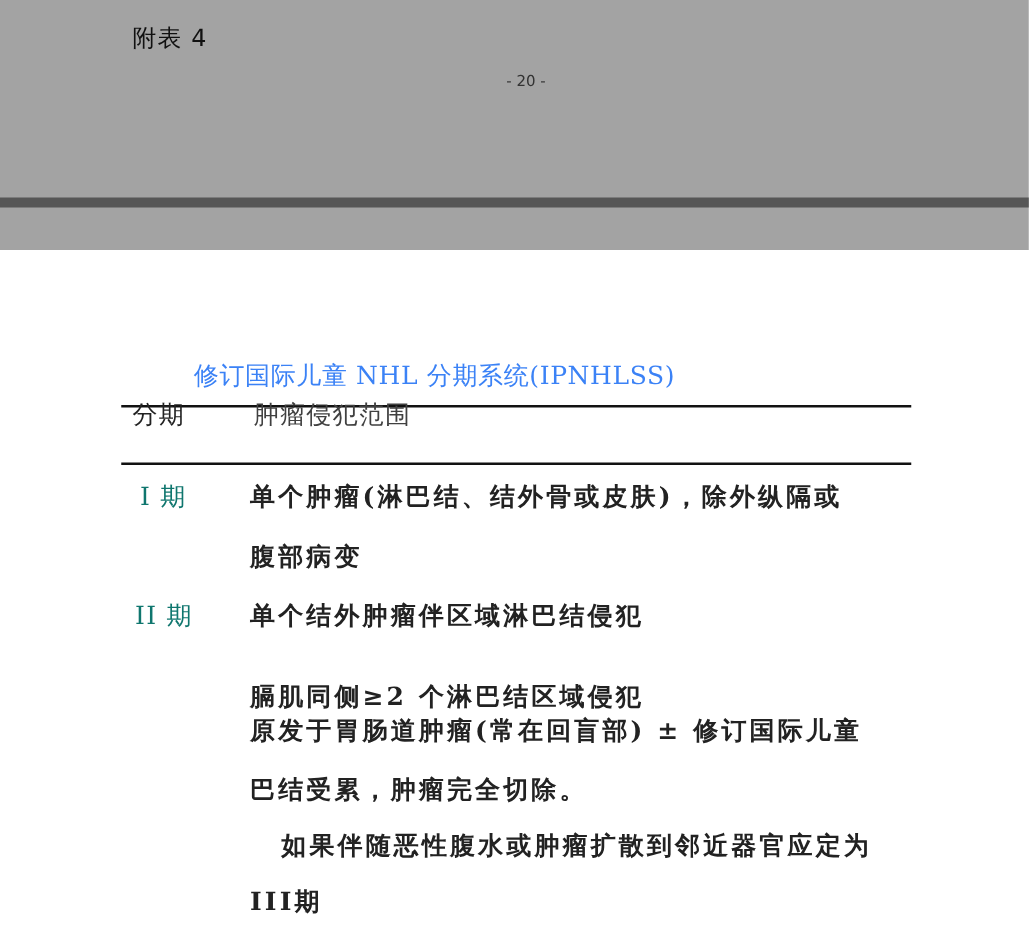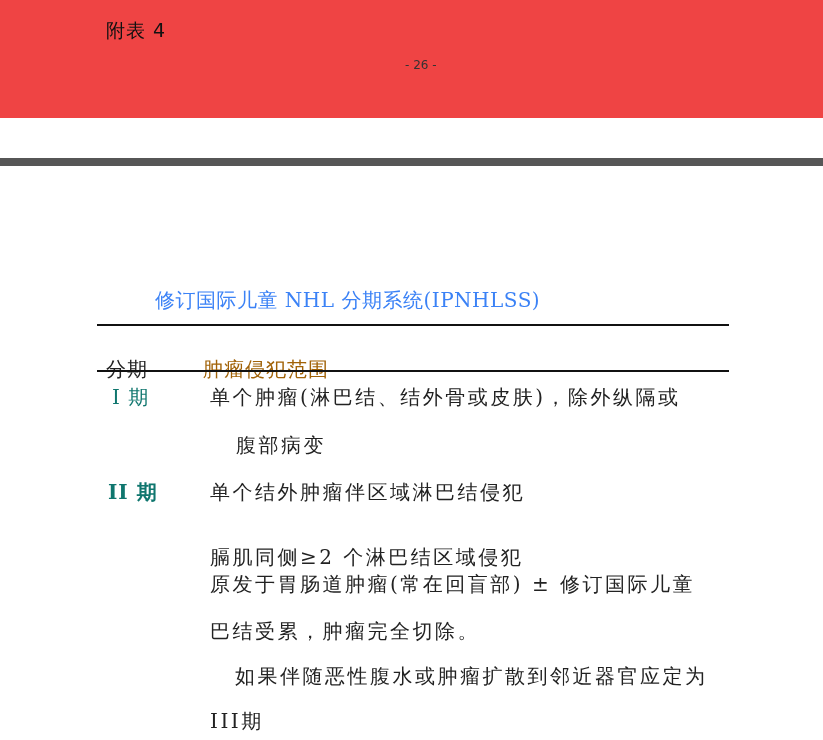--- a/index.html
+++ b/index.html
@@ -1,21 +1,21 @@
 <!DOCTYPE html>
 <html><head>
   <meta charset="utf-8">
   <style>
     html, body { margin: 0; padding: 0; background: #ffffff; }
     body {
       width: 823px; height: 740px; position: relative; overflow: hidden;
       font-family: "DejaVu Serif", "Liberation Serif", serif;
       color: #1a1a1a;
     }
-    .page-top { position: absolute; left: 0; top: 0; width: 823px; height: 118px; background: #ef4444; }
+    .page-top { position: absolute; left: 0; top: 0; width: 823px; height: 200px; background: #a3a3a3; }
     .appendix-label {
       position: absolute; left: 106px; top: 18px;
       font-family: "DejaVu Sans", "Liberation Sans", sans-serif;
       font-size: 19px; color: #111; letter-spacing: 1px;
     }
     .page-number {
       position: absolute; left: 405px; top: 58px;
       font-family: "DejaVu Sans", "Liberation Sans", sans-serif;
       font-size: 12px; color: #333;
     }
@@ -26,64 +26,64 @@
     .table-title {
       position: absolute; left: 155px; top: 287px;
       font-size: 20px; color: #3b82f6; letter-spacing: 0.5px;
       white-space: nowrap;
     }
     .rule {
       position: absolute; left: 97px; width: 632px; height: 1.5px; background: #111;
     }
     .rule-top { top: 324px; }
     .rule-mid { top: 370px; }
-    .header-row { position: absolute; left: 0; top: 356px; width: 695px; height: 30px; }
+    .header-row { position: absolute; left: 0; top: 318px; width: 695px; height: 30px; }
     .col-stage-h {
       position: absolute; left: 106px; top: 0; font-size: 20px; color: #222; letter-spacing: 1px;
     }
     .col-scope-h {
-      position: absolute; left: 203px; top: 0; font-size: 20px; color: #a16207; letter-spacing: 1px;
+      position: absolute; left: 203px; top: 0; font-size: 20px; color: #404040; letter-spacing: 1px;
     }
     .row { position: absolute; left: 0; width: 823px; }
     .stage {
       position: absolute; font-size: 20px; color: #0f766e; white-space: nowrap; letter-spacing: 1px;
     }
     .line {
-      position: absolute; left: 210px; font-size: 20px; color: #222;
-      white-space: nowrap; letter-spacing: 2.5px;
+      position: absolute; left: 200px; font-size: 20px; color: #222;
+      white-space: nowrap; letter-spacing: 2.5px; font-weight: bold;
     }
   </style>
 </head>
 <body>
 
 <div class="page-top">
   <div class="appendix-label">附表 4</div>
-  <div class="page-number">- 26 -</div>
+  <div class="page-number">- 20 -</div>
 </div>
 
 <div class="page-separator"></div>
 
 <div class="table-title">修订国际儿童 NHL 分期系统(IPNHLSS)</div>
 
 <div class="rule rule-top"></div>
 
 <div class="header-row">
   <span class="col-stage-h">分期</span>
   <span class="col-scope-h">肿瘤侵犯范围</span>
 </div>
 
 <div class="rule rule-mid"></div>
 
 <div class="row" style="top:384px;">
   <span class="stage" style="left:112px; top:0;">I 期</span>
   <span class="line" style="top:0;">单个肿瘤(淋巴结、结外骨或皮肤)，除外纵隔或</span>
-  <span class="line" style="top:48px;margin-left:26px;">腹部病变</span>
+  <span class="line" style="top:48px;">腹部病变</span>
 </div>
 
 <div class="row" style="top:479px;">
-  <span class="stage" style="left:108px; top:0;font-weight:bold;">II 期</span>
+  <span class="stage" style="left:108px; top:0;">II 期</span>
   <span class="line" style="top:0;">单个结外肿瘤伴区域淋巴结侵犯</span>
   <span class="line" style="top:45px;margin-top:20px;">膈肌同侧≥2 个淋巴结区域侵犯</span>
   <span class="line" style="top:92px;">原发于胃肠道肿瘤(常在回盲部) ± 修订国际儿童</span>
   <span class="line" style="top:139px;">巴结受累，肿瘤完全切除。</span>
   <span class="line" style="top:184px;margin-left:25px;">如果伴随恶性腹水或肿瘤扩散到邻近器官应定为</span>
   <span class="line" style="top:229px;">III期</span>
 </div>
 
 </body></html>

